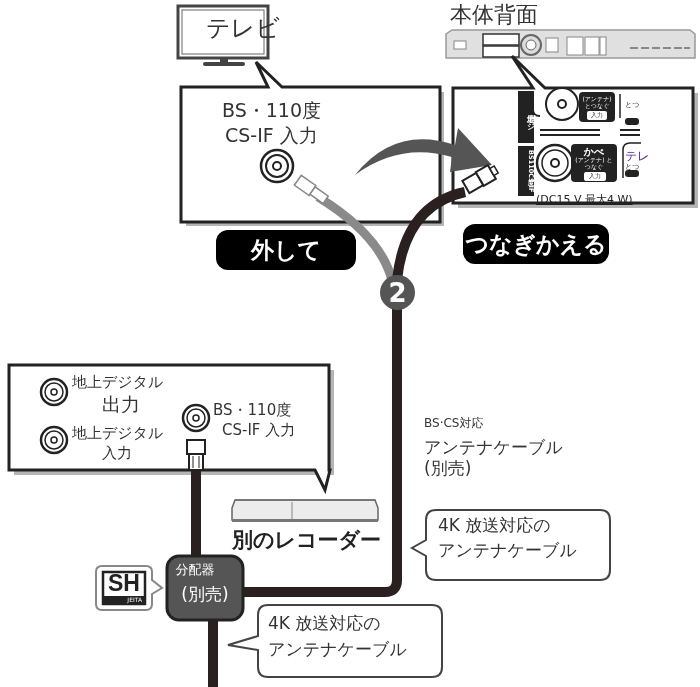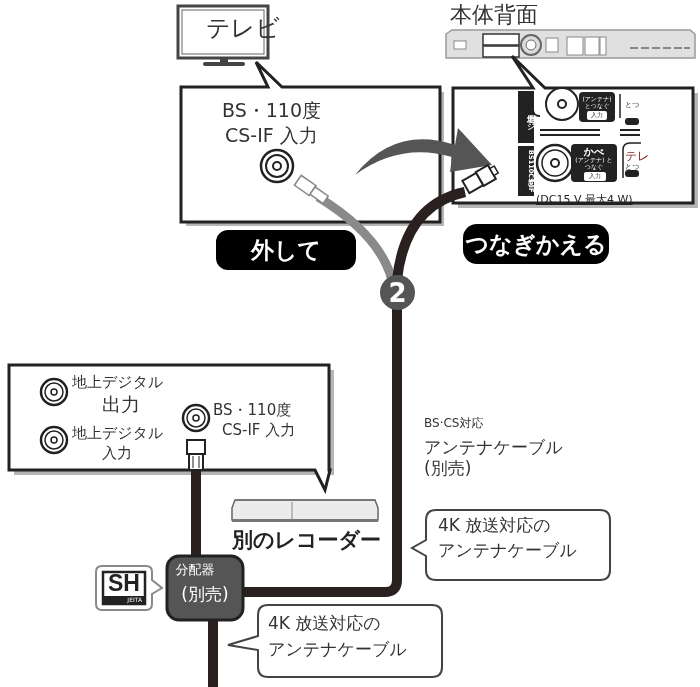--- a/index.html
+++ b/index.html
@@ -152,26 +152,26 @@
 <div class="abs txt" style="left:450px;top:2px;font-size:22px;">本体背面</div>
 
 <div class="abs" style="left:517px;top:92px;width:18px;height:50px;color:#fff;font-size:8px;writing-mode:vertical-rl;text-align:center;font-weight:bold;">地上デジ</div>
 <div class="abs" style="left:517px;top:147px;width:18px;height:48px;color:#fff;font-size:6.5px;writing-mode:vertical-rl;text-align:center;font-weight:bold;overflow:hidden;">BS・110度CS-IF</div>
 <div class="abs" style="left:580px;top:96px;width:34px;color:#fff;font-size:6px;text-align:center;line-height:1.1;">(アンテナ) とつなぐ</div>
 <div class="abs" style="left:587px;top:111px;width:20px;background:#fff;color:#222;font-size:6px;text-align:center;border-radius:2px;">入力</div>
 <div class="abs" style="left:572px;top:145px;width:44px;color:#fff;font-size:10px;text-align:center;font-weight:bold;">かべ</div>
 <div class="abs" style="left:573px;top:157px;width:42px;color:#fff;font-size:6px;text-align:center;line-height:1.1;">(アンテナ) とつなぐ</div>
 <div class="abs" style="left:584px;top:172px;width:22px;background:#fff;color:#222;font-size:6px;text-align:center;border-radius:2px;">入力</div>
 <div class="abs" style="left:625px;top:100px;font-size:7px;color:#222;">とつ</div>
-<div class="abs" style="left:625px;top:148px;font-size:12px;color:#7f1d1d;">テレ</div>
+<div class="abs" style="left:625px;top:148px;font-size:12px;color:#4c1d95;">テレ</div>
 <div class="abs" style="left:625px;top:162px;font-size:7px;color:#222;">とつ</div>
 <div class="abs" style="left:536px;top:192px;font-size:11px;color:#222;text-decoration:underline;">(DC15 V 最大4 W)</div>
 
 <div class="label-dark" style="left:216px;top:230px;width:140px;height:40px;">外して</div>
-<div class="label-dark" style="left:463px;top:224px;width:146px;height:40px;border-radius:14px;">つなぎかえる</div>
+<div class="label-dark" style="left:463px;top:224px;width:146px;height:40px;">つなぎかえる</div>
 
 <div class="abs" style="left:380px;top:275px;width:35px;height:35px;border-radius:50%;background:#555;color:#fff;font-weight:bold;font-size:26px;display:flex;align-items:center;justify-content:center;">2</div>
 
 <div class="abs txt" style="left:424px;top:417px;font-size:12px;">BS·CS対応</div>
 <div class="abs txt" style="left:424px;top:438px;font-size:17px;">アンテナケーブル</div>
 <div class="abs txt" style="left:424px;top:459px;font-size:17px;">(別売)</div>
 
 <div class="abs txt" style="left:72px;top:374px;font-size:15px;">地上デジタル</div>
 <div class="abs txt" style="left:102px;top:394px;font-size:19px;">出力</div>
 <div class="abs txt" style="left:72px;top:425px;font-size:15px;">地上デジタル</div>

